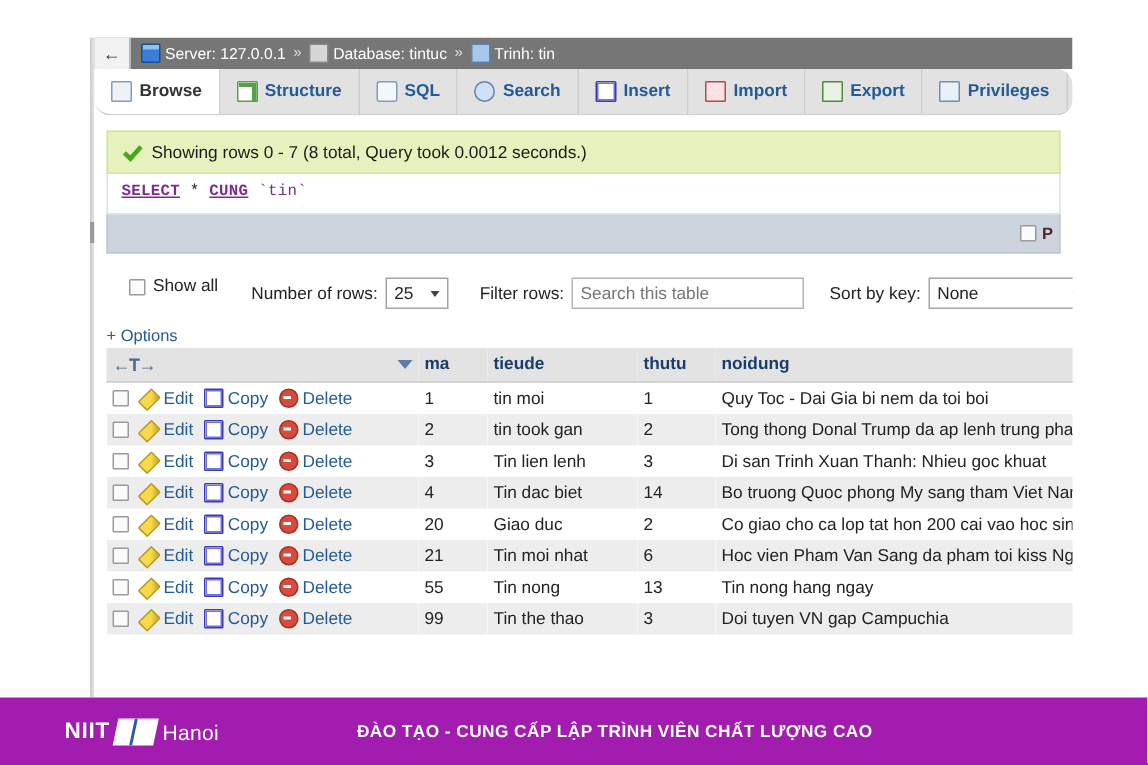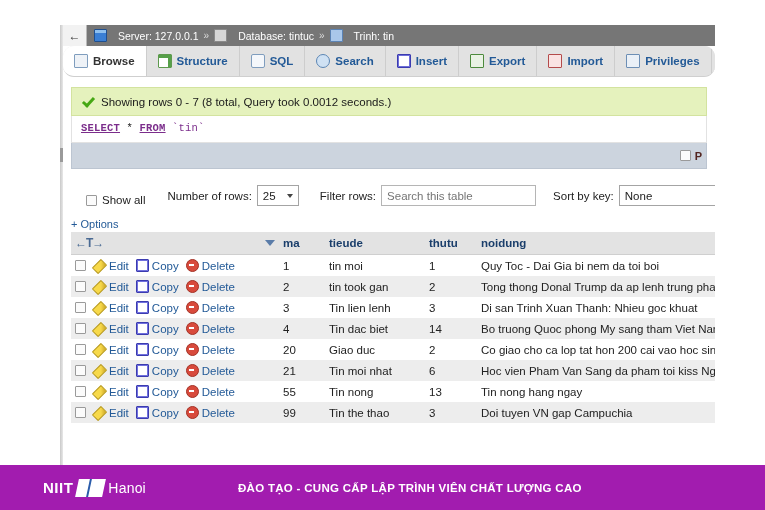--- a/index.html
+++ b/index.html
@@ -73,21 +73,21 @@
   }
   .crumb-group {
     display: flex;
     align-items: center;
     padding-left: 7px;
     gap: 3px;
   }
   .crumb {
     display: inline-flex;
     align-items: center;
-    gap: 11px;
+    gap: 3px;
     color: #ffffff;
     cursor: pointer;
   }
   .crumb-sep { color: #dddddd; padding: 0 2px; font-size: 10px; }
 
   .ic {
     display: inline-block;
     width: 11px;
     height: 11px;
     flex: 0 0 11px;
@@ -213,21 +213,21 @@
     background: #fbfbfb;
     border: 1px solid #9a9a9a;
     border-radius: 1px;
     box-sizing: border-box;
     cursor: pointer;
   }
 
   
   .row-controls {
     display: flex;
-    align-items: flex-end;
+    align-items: flex-start;
     gap: 9px;
     margin: 16px 8px 0 8px;
     font-size: 11.5px;
     color: #222;
     white-space: nowrap;
     padding-left: 15px;
   }
   .ctl-group { display: flex; align-items: center; gap: 5px; }
   .vrule { width: 1px; height: 17px; background: #c8c8c8; margin: 0 2px; }
   .select-box {
@@ -471,26 +471,26 @@
       </div>
       <div class="tab">
         <span class="tab-ic ic-search"></span>
         <span>Search</span>
       </div>
       <div class="tab">
         <span class="tab-ic ic-insert"></span>
         <span>Insert</span>
       </div>
       <div class="tab">
+        <span class="tab-ic ic-import"></span>
+        <span>Import</span>
+      </div>
+      <div class="tab">
         <span class="tab-ic ic-export"></span>
         <span>Export</span>
-      </div>
-      <div class="tab">
-        <span class="tab-ic ic-import"></span>
-        <span>Import</span>
       </div>
       <div class="tab">
         <span class="tab-ic ic-privs"></span>
         <span>Privileges</span>
       </div>
       <div class="tab">
 
         <span></span>
       </div>
     </div>
@@ -498,21 +498,21 @@
     <div class="content">
 
       <div class="result-msg">
         <span class="check-icon"></span>
         <span>Showing rows 0 - 7 (8 total, Query took 0.0012 seconds.)</span>
       </div>
 
       <div class="sql-box">
         <span class="kw">SELECT</span>
         <span class="op">*</span>
-        <span class="kw">FROM</span>
+        <span class="kw">CUNG</span>
         <span class="tbl-lit">`tin`</span>
       </div>
 
       <div class="query-tools">
         <span class="profiling">
           <span class="cb"></span>
           <span>P</span>
         </span>
       </div>
 

